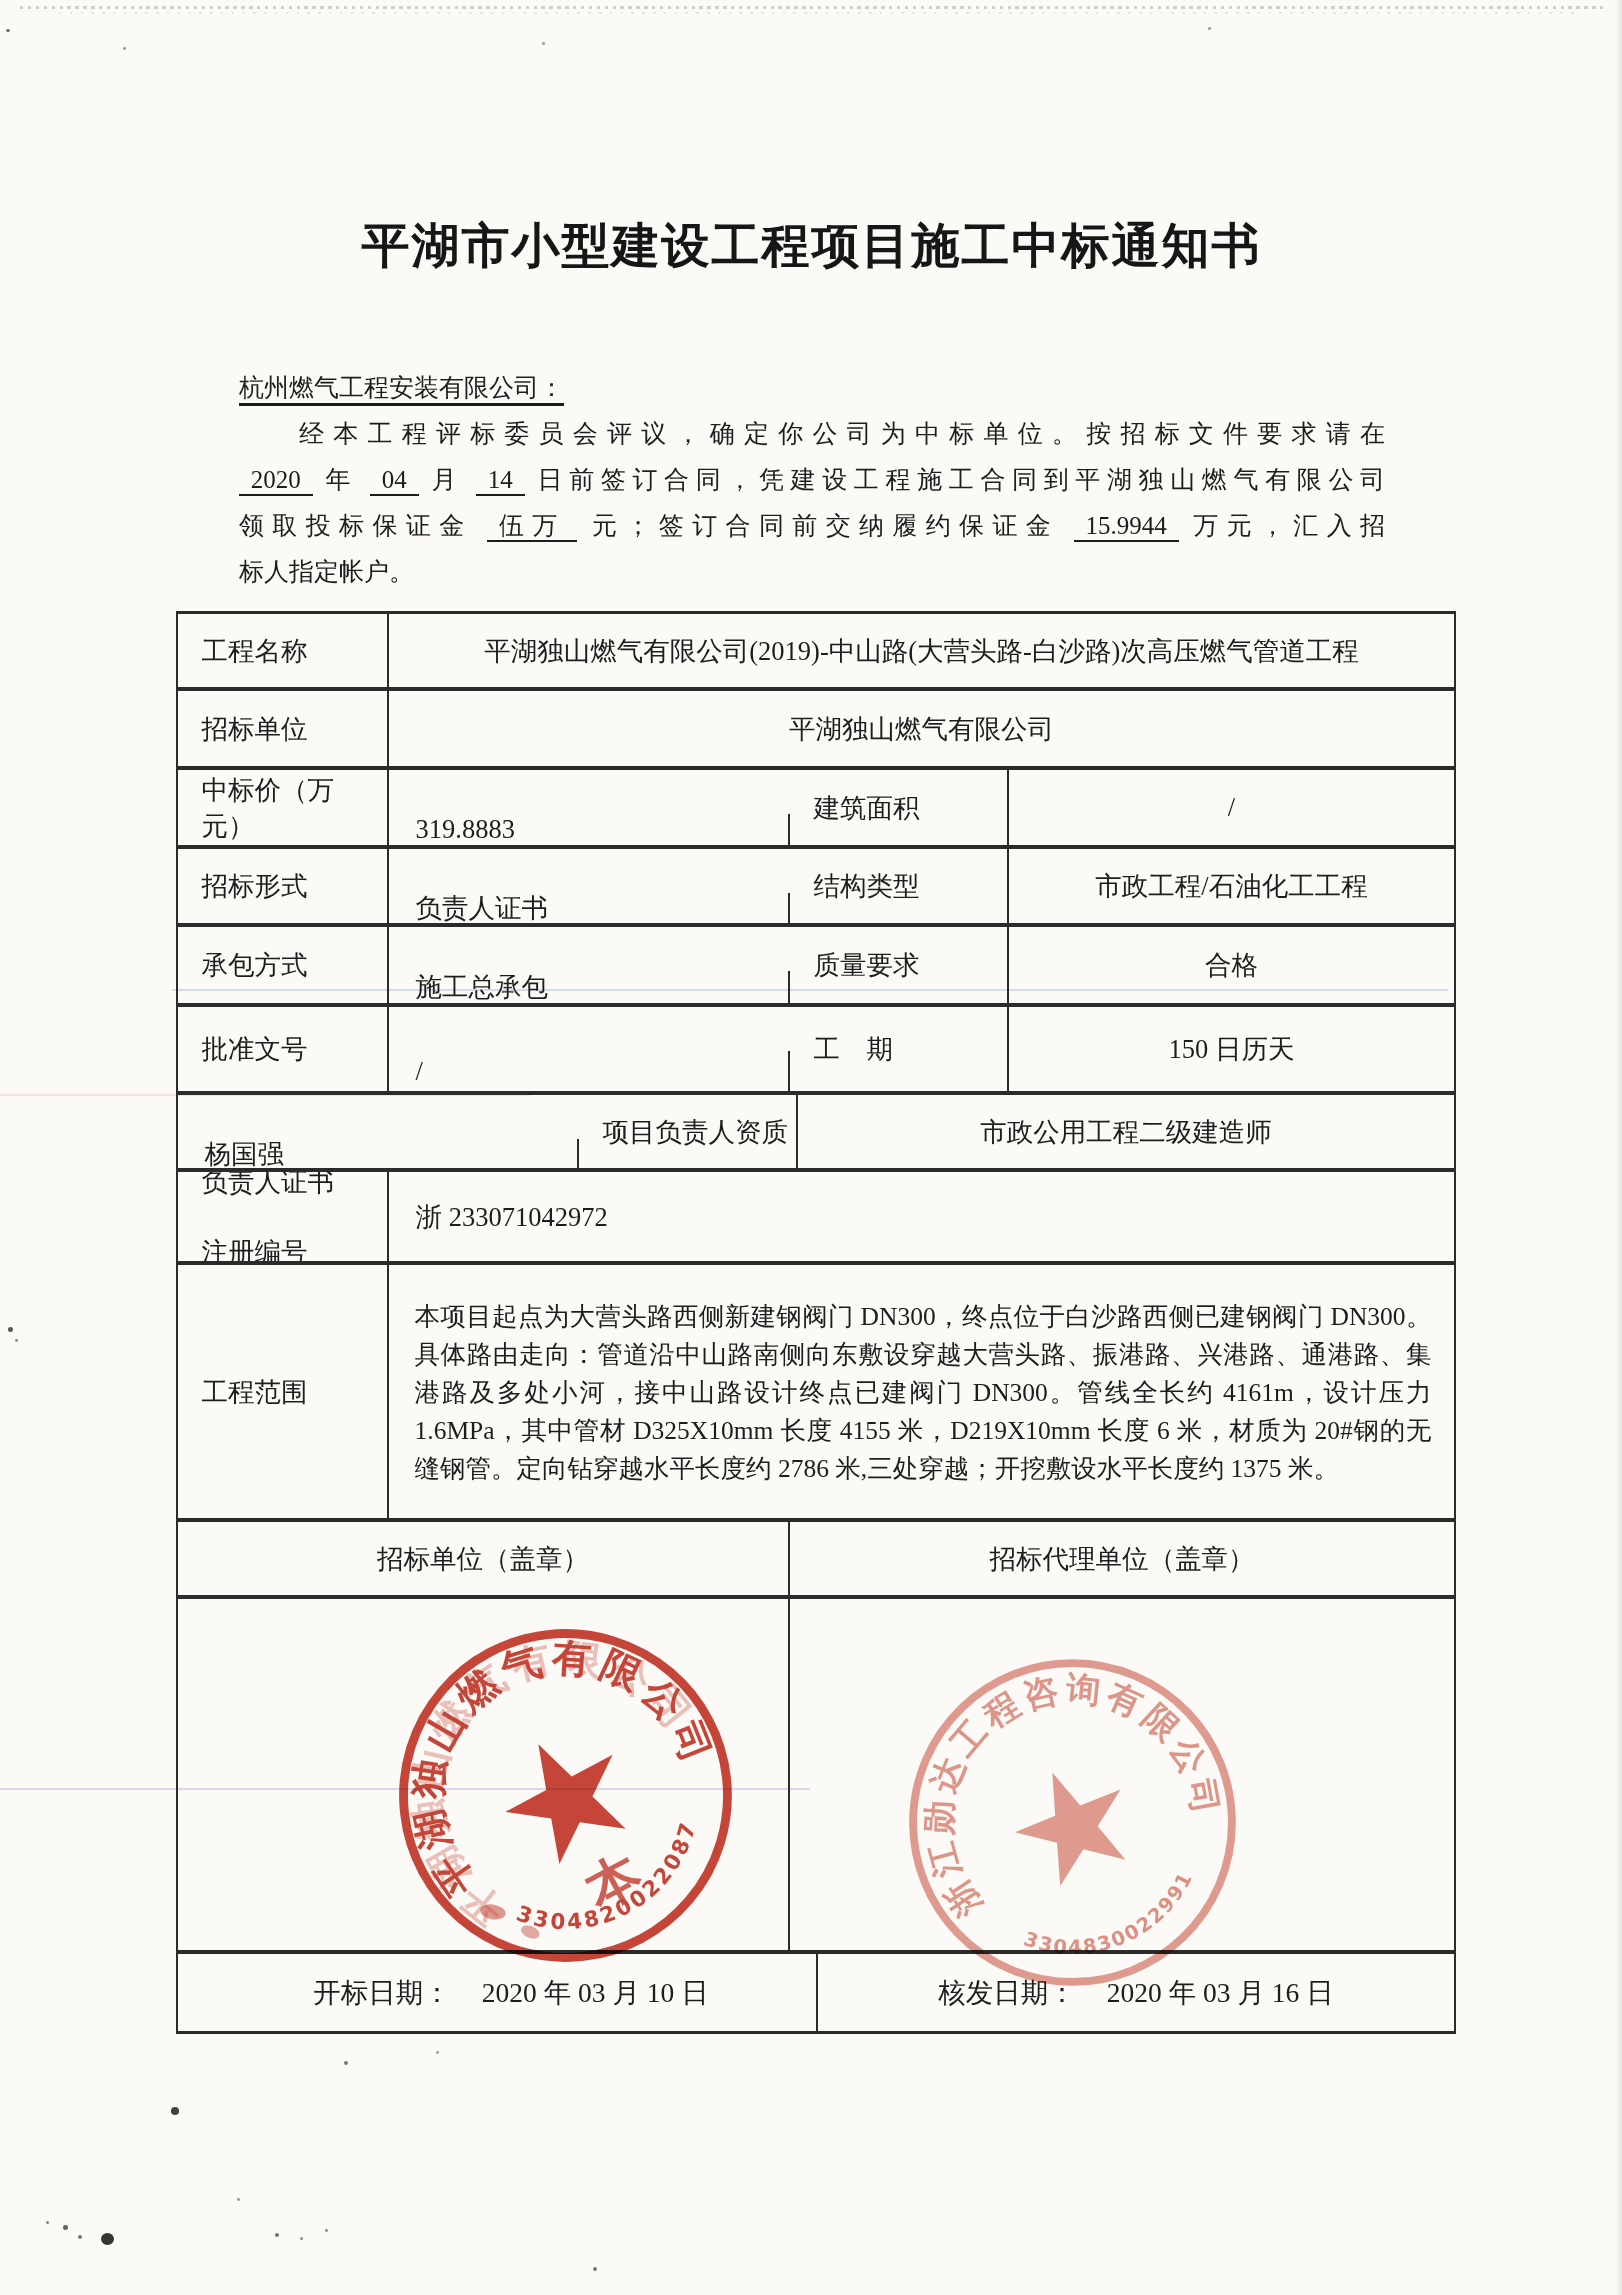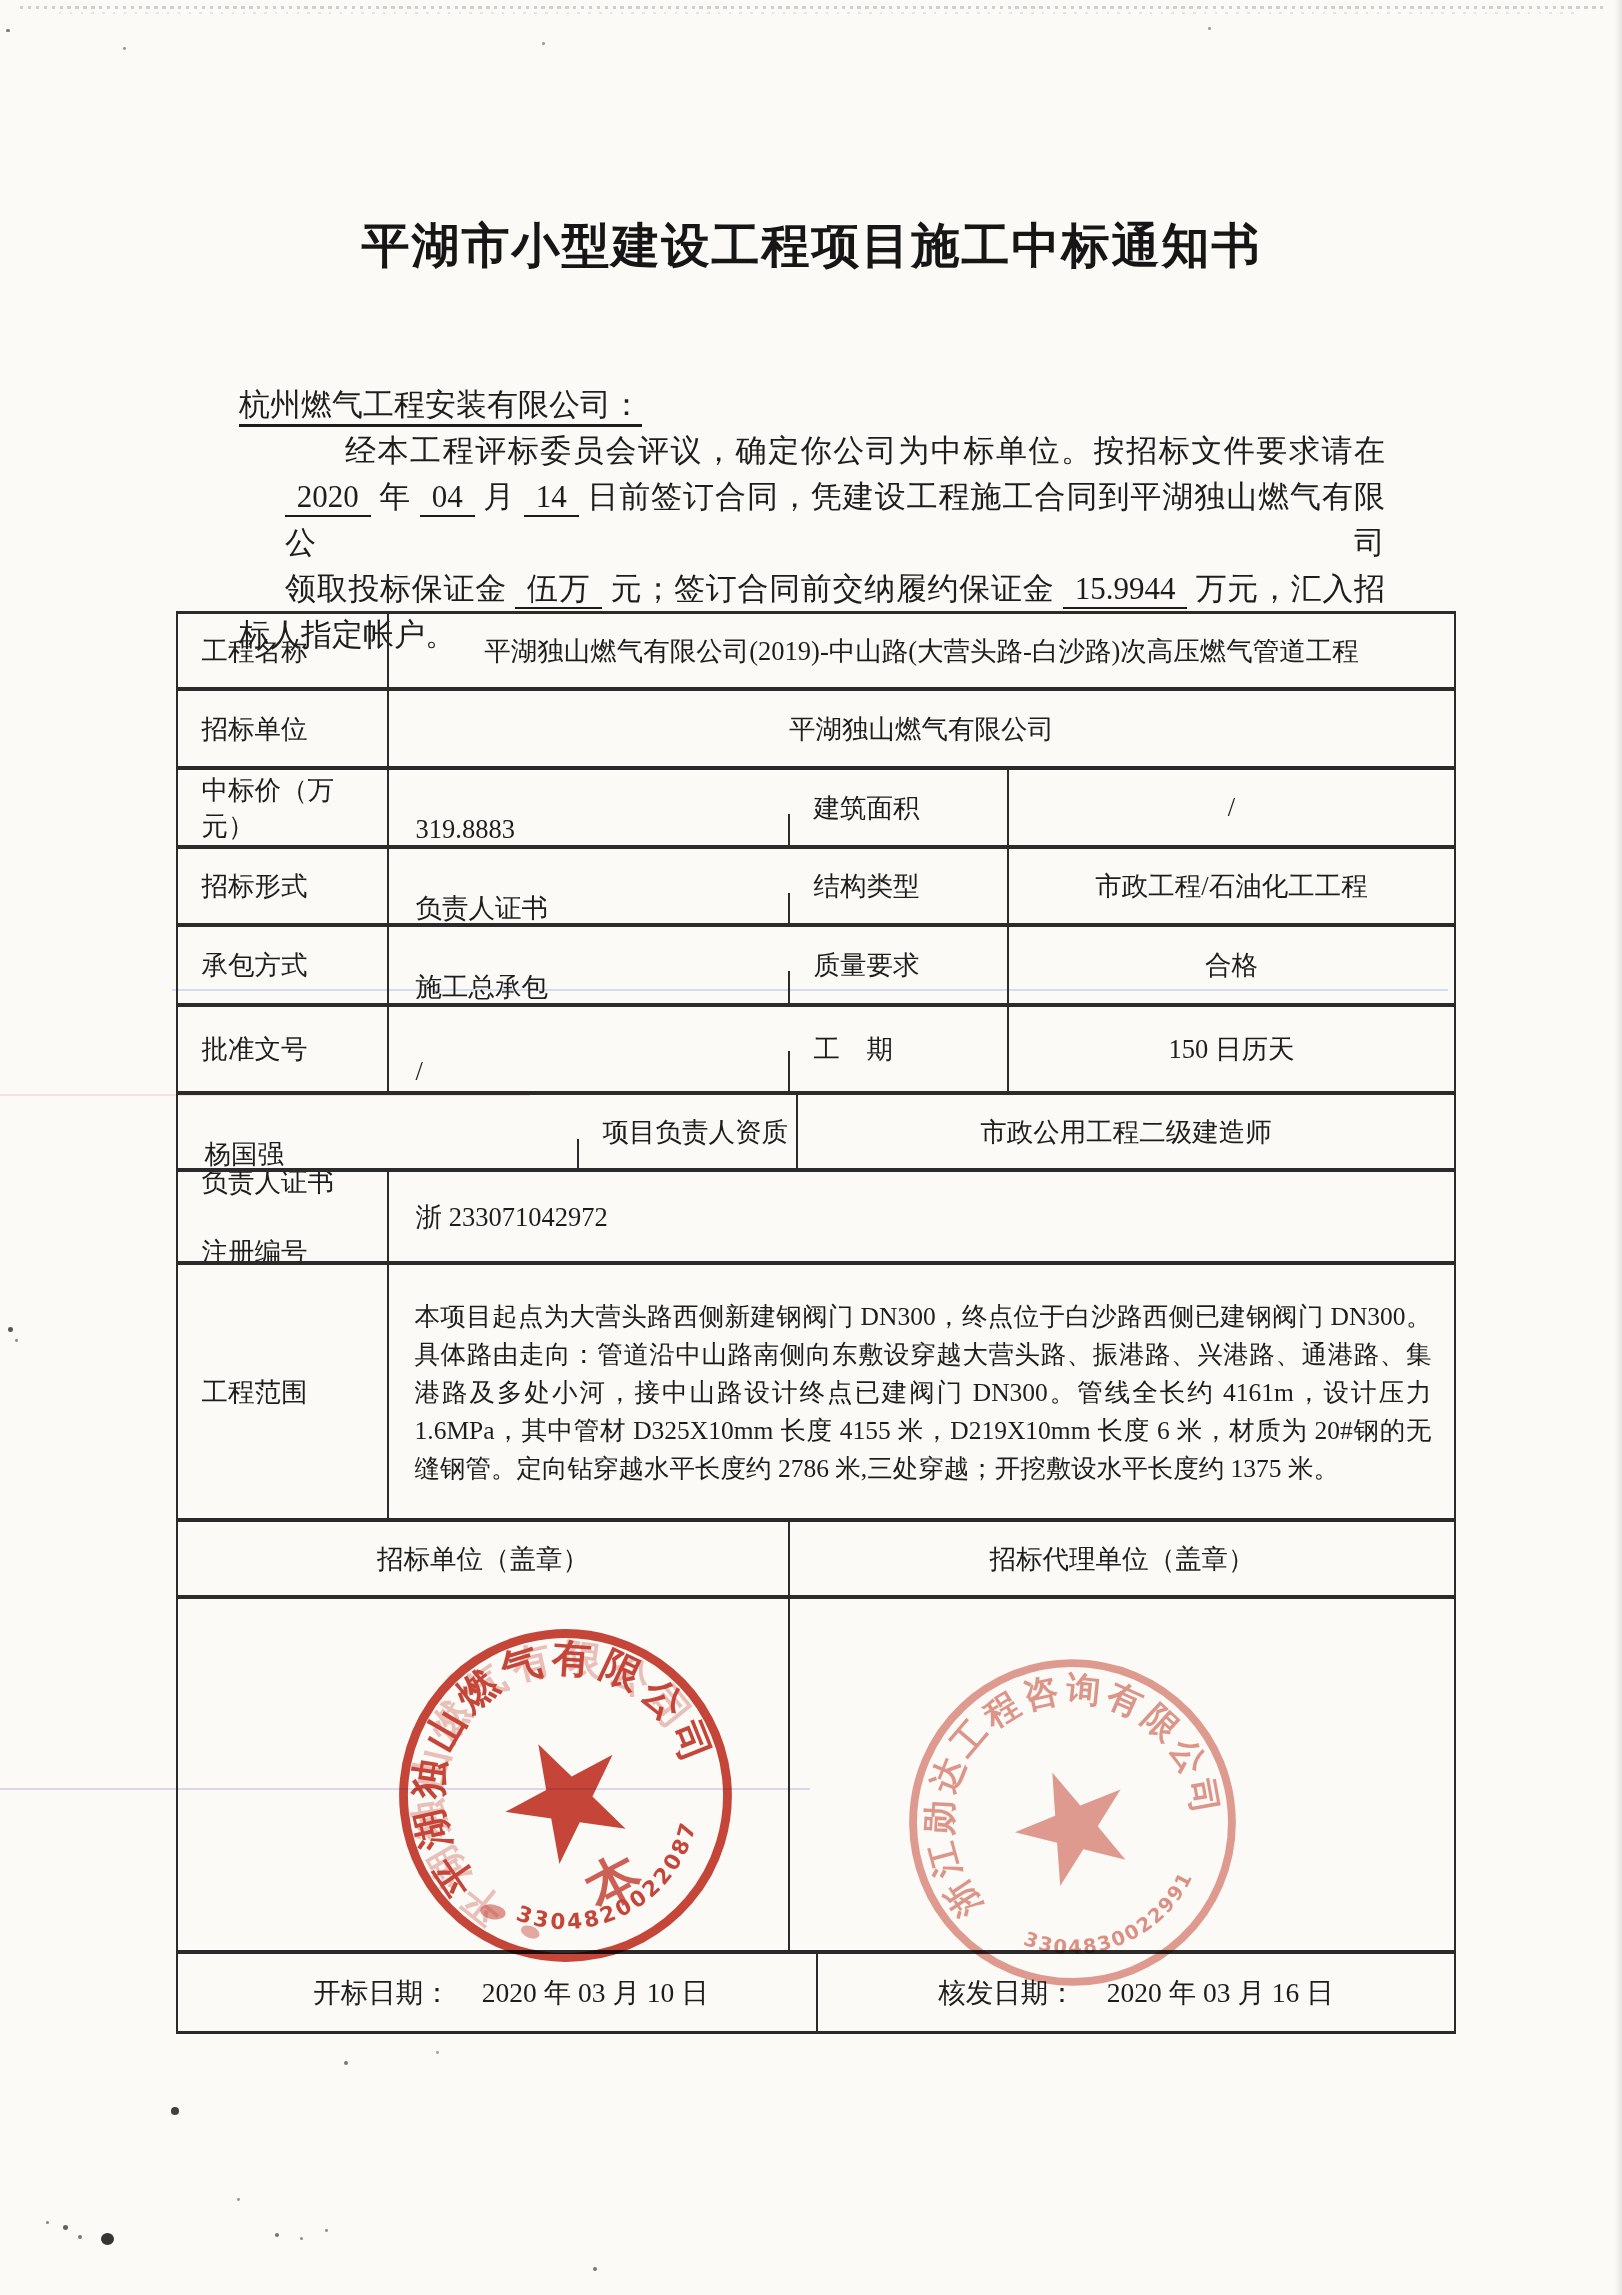--- a/index.html
+++ b/index.html
@@ -11,25 +11,25 @@
     color:#1d1d1d;
   }
   
   .title{
     position:absolute; top:214px; left:0; width:100%; margin:0;
     text-align:center; font-family:"DejaVu Sans","Liberation Sans",sans-serif;
     font-weight:900; font-size:48px; letter-spacing:2px; color:#161616;
   }
   
   .intro{
-    position:absolute; left:239px; top:382px; width:1146px;
-    font-size:31px; line-height:46px; white-space:nowrap;
+    position:absolute; left:239px; top:365px; width:1146px;
+    font-size:25px; line-height:46px; white-space:nowrap;
   }
   .intro .line{ min-height:46px; }
-  .line.flush{ text-align:justify; text-align-last:justify; white-space:normal;margin-left:46px; }
+  .line.flush{ text-align:justify; text-align-last:justify; white-space:normal; }
   .salutation{ border-bottom:3.4px solid #1c1c1c; padding-bottom:2px; }
   .indent{ text-indent:60px; }
   .u{ border-bottom:2.9px solid #1c1c1c; padding:0 11.8px 1px 11.8px; }
   
   .tbl{
     position:absolute; left:176px; top:611px; width:1280px;
     border:3.9px solid var(--ink); border-left-width:2.9px; border-right-width:2.9px;
     box-sizing:border-box; font-size:26.5px; background:transparent;
   }
   .tr{ display:flex; border-bottom:4.4px solid var(--ink); box-sizing:border-box; }

